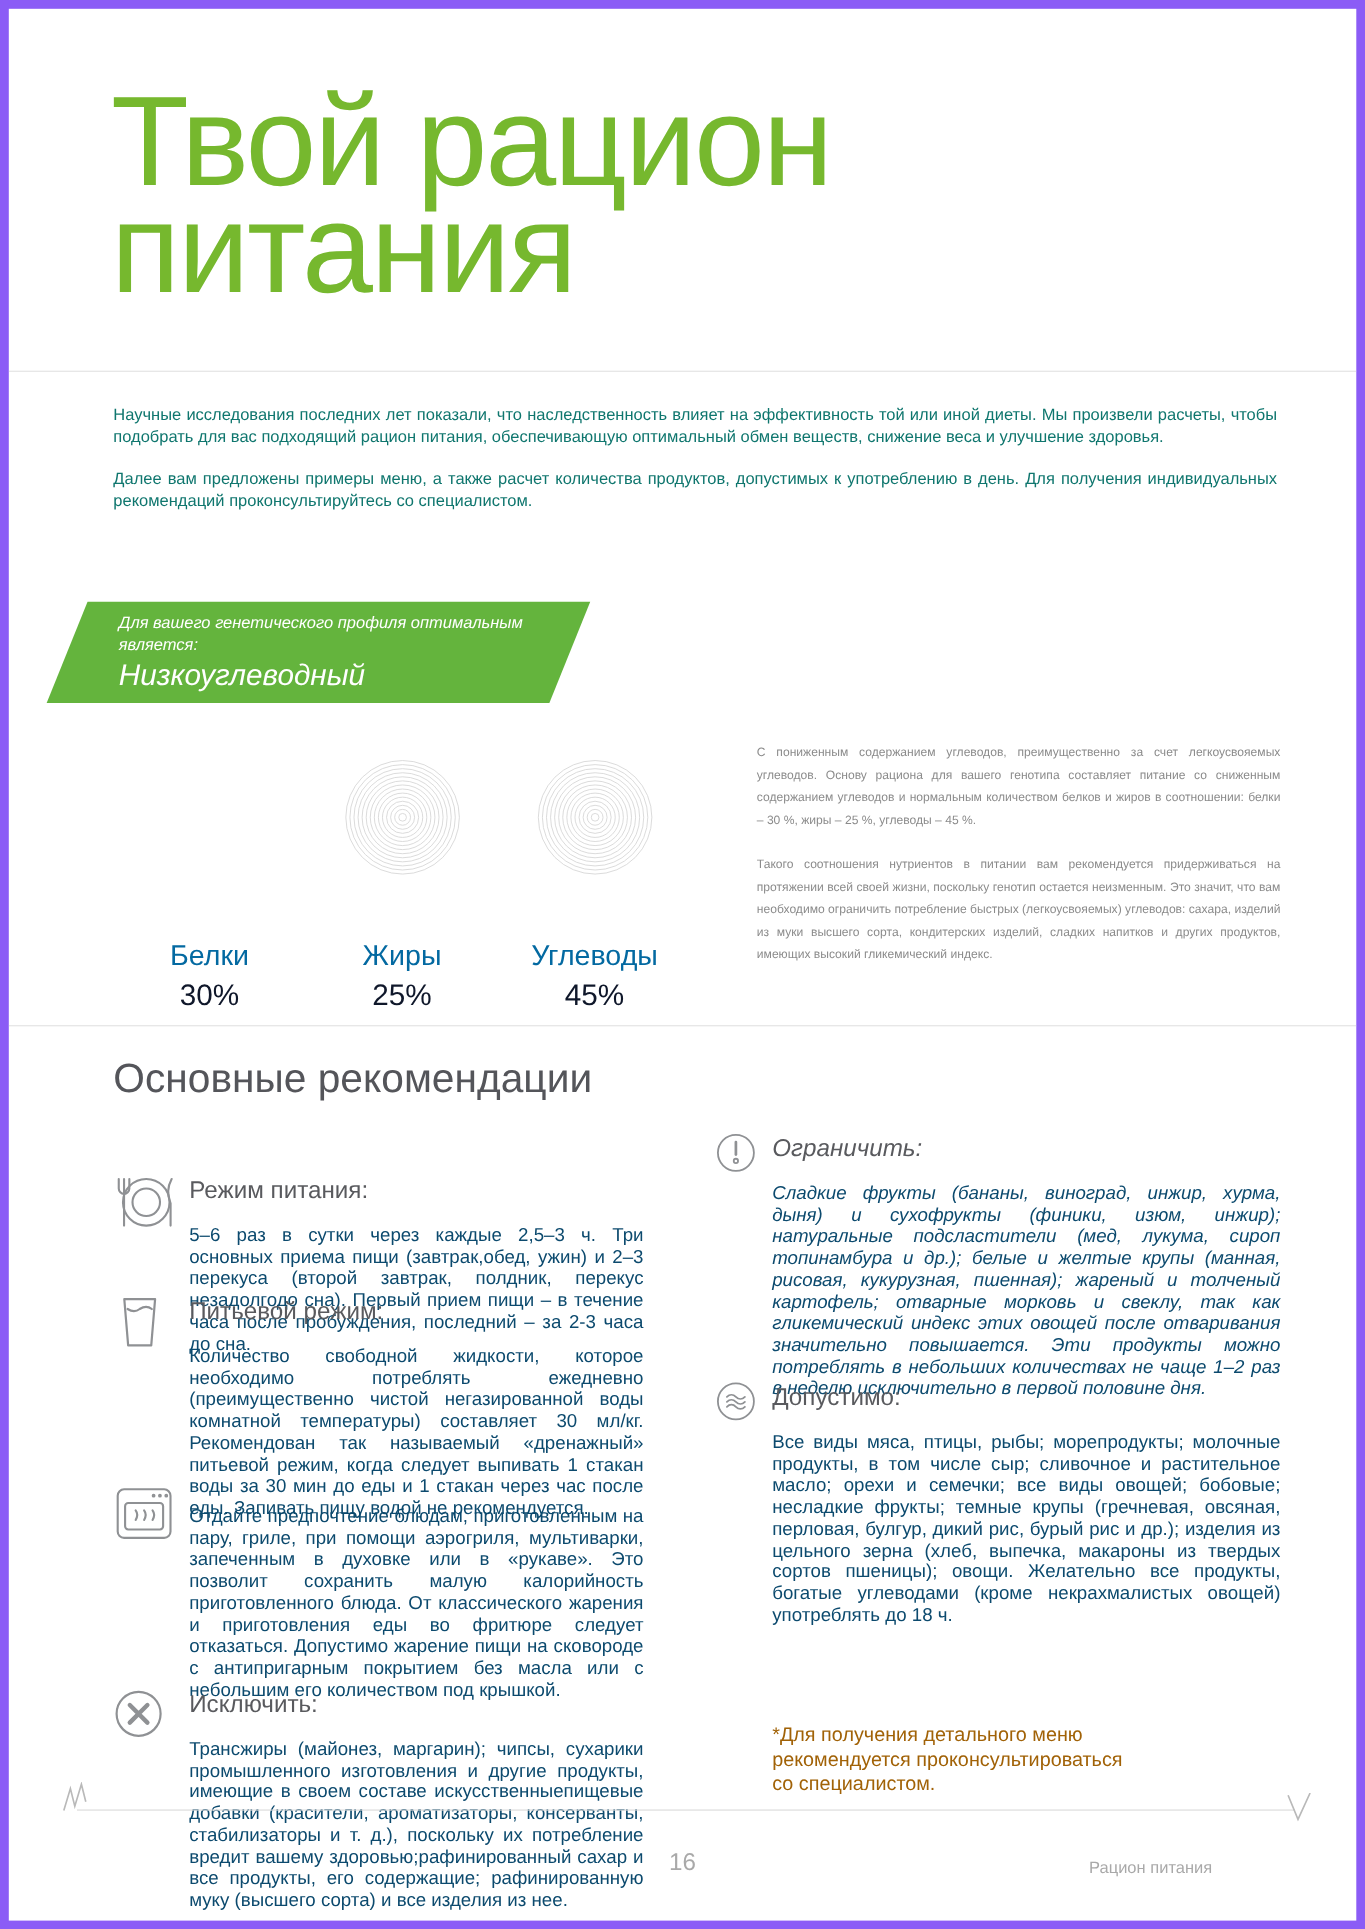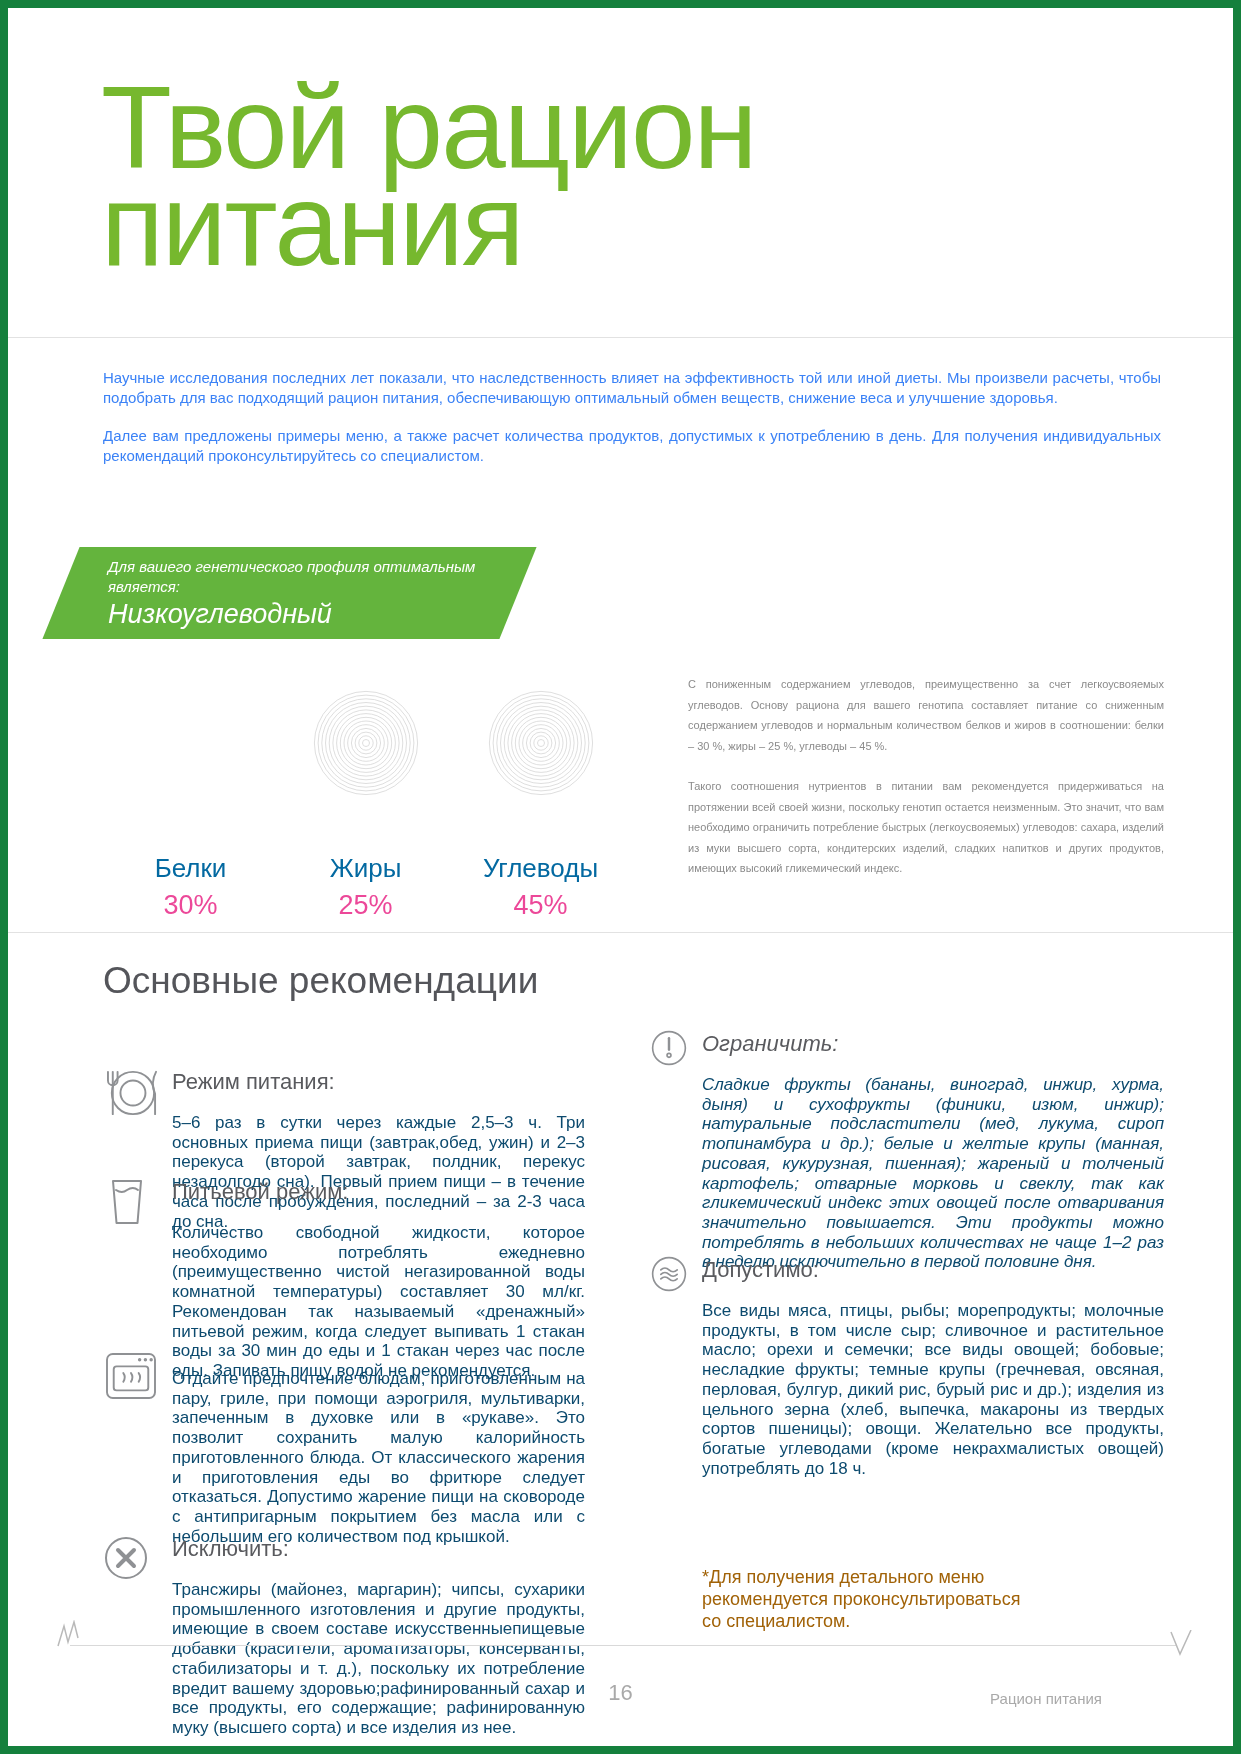--- a/index.html
+++ b/index.html
@@ -1,37 +1,37 @@
 <!DOCTYPE html>
 <html lang="ru"><head>
 <meta charset="utf-8">
 <style>
   html,body{margin:0;padding:0;background:#f2f2f2;}
   .page{
     position:relative;
     width:1241px;height:1754px;
     background:#ffffff;
-    border:8px solid #15803d;
+    border:8px solid #8b5cf6;
     box-sizing:border-box;
     font-family:"Liberation Sans", sans-serif;
     overflow:hidden;
   }
   
   .title{
     position:absolute;left:93px;top:72px;
     font-size:116px;line-height:97px;font-weight:400;
     letter-spacing:-2px;color:#76b82e;
   }
   .divider{position:absolute;left:0;right:0;height:1px;background:#e2e2e2;}
   .divider.d1{top:329px;}
   .divider.d2{top:924px;}
   
   .intro{
     position:absolute;left:95px;top:360px;width:1058px;
-    font-size:15px;line-height:20px;color:#3b82f6;text-align:justify;
+    font-size:15px;line-height:20px;color:#0f766e;text-align:justify;
   }
   .intro p{margin:0 0 18px 0;}
   
   .banner{
     position:absolute;left:53px;top:539px;width:457px;height:92px;
     color:#ffffff;
   }
   .banner:before{
     content:"";position:absolute;inset:0;
     background:#64b43d;
@@ -43,21 +43,21 @@
   
   .macros{
     position:absolute;left:95px;top:655px;width:525px;
     display:flex;
   }
   .macro-col{width:175px;display:flex;flex-direction:column;align-items:center;}
   .rings-slot{height:160px;display:flex;align-items:center;justify-content:center;}
   svg.rings{width:112px;height:112px;}
   svg.rings circle{fill:none;stroke:#d6d6d6;stroke-width:.8;}
   .macro-label{margin-top:30px;font-size:26px;color:#0369a1;}
-  .macro-value{margin-top:6px;font-size:27px;color:#ec4899;text-align:center;}
+  .macro-value{margin-top:6px;font-size:27px;color:#0f172a;text-align:center;}
   
   .diet-desc{
     position:absolute;left:680px;top:666px;width:476px;
     font-size:11px;line-height:20.5px;color:#8b8b8b;text-align:justify;
   }
   .diet-desc p{margin:0 0 20px 0;}
   
   .rec-heading{
     position:absolute;left:95px;top:952px;
     font-size:37px;font-weight:400;color:#54555a;margin:0;

